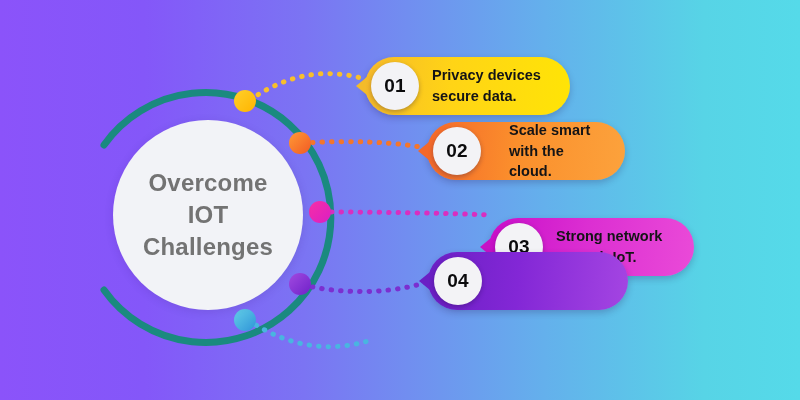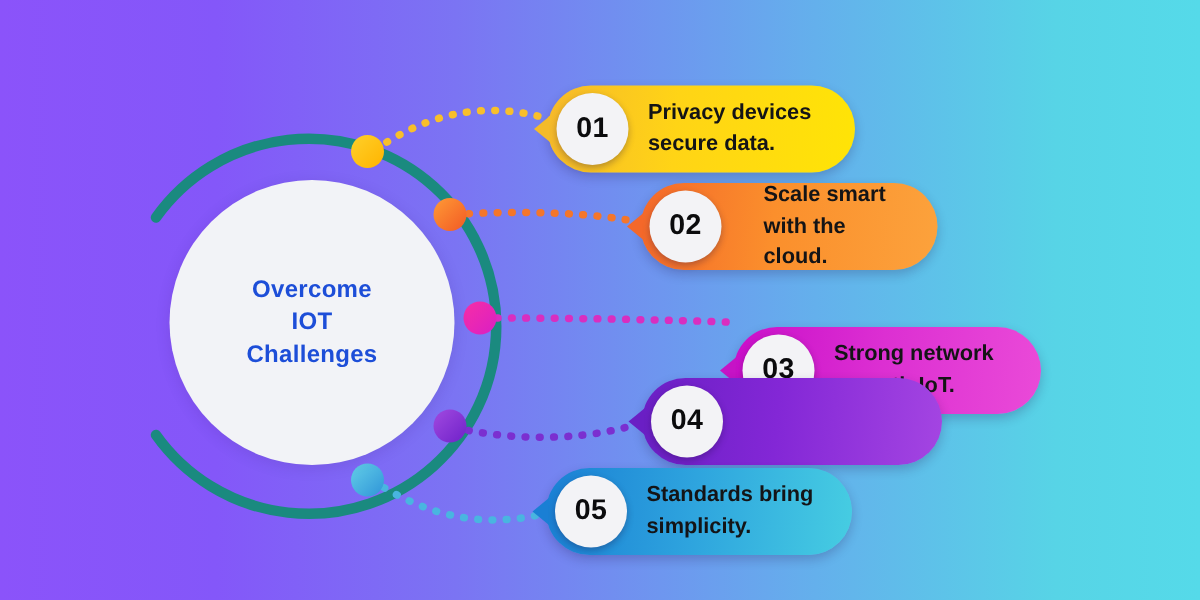--- a/index.html
+++ b/index.html
@@ -34,22 +34,22 @@
     border-radius: 50%;
     background: #f2f3f7;
     display: flex;
     flex-direction: column;
     align-items: center;
     justify-content: center;
     box-shadow: 0 2px 10px rgba(40, 20, 90, 0.12);
     z-index: 5;
   }
   #center-circle .line {
-    color: #1d4ed8;
-    font-size: 16px;
+    color: #737373;
+    font-size: 24px;
     font-weight: bold;
     line-height: 1.33;
     letter-spacing: 0.2px;
     text-align: center;
   }
 
   
   .pill {
     position: absolute;
     display: flex;
@@ -183,20 +183,14 @@
     <span class="num">03</span>
     <span class="txt">Strong network
 smooth IoT.</span>
   </div>
 
   <div class="pill" id="pill-4">
     <span class="tail"></span>
     <span class="num">04</span>
   </div>
 
-  <div class="pill" id="pill-5">
-    <span class="tail"></span>
-    <span class="num">05</span>
-    <span class="txt">Standards bring
-simplicity.</span>
-  </div>
 
 </div>
 
 </body></html>

